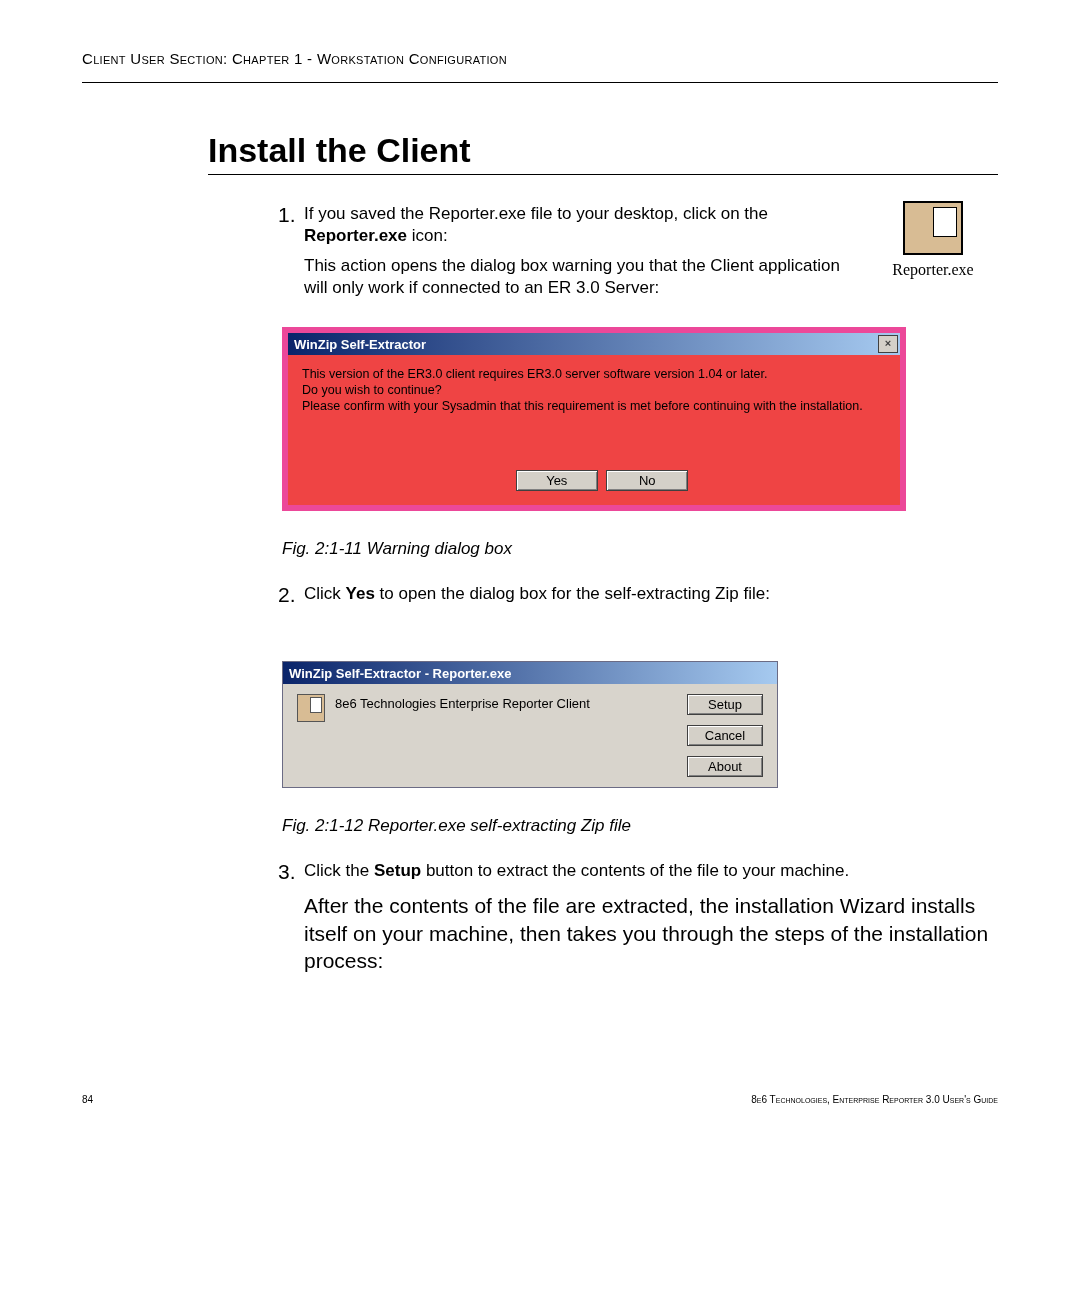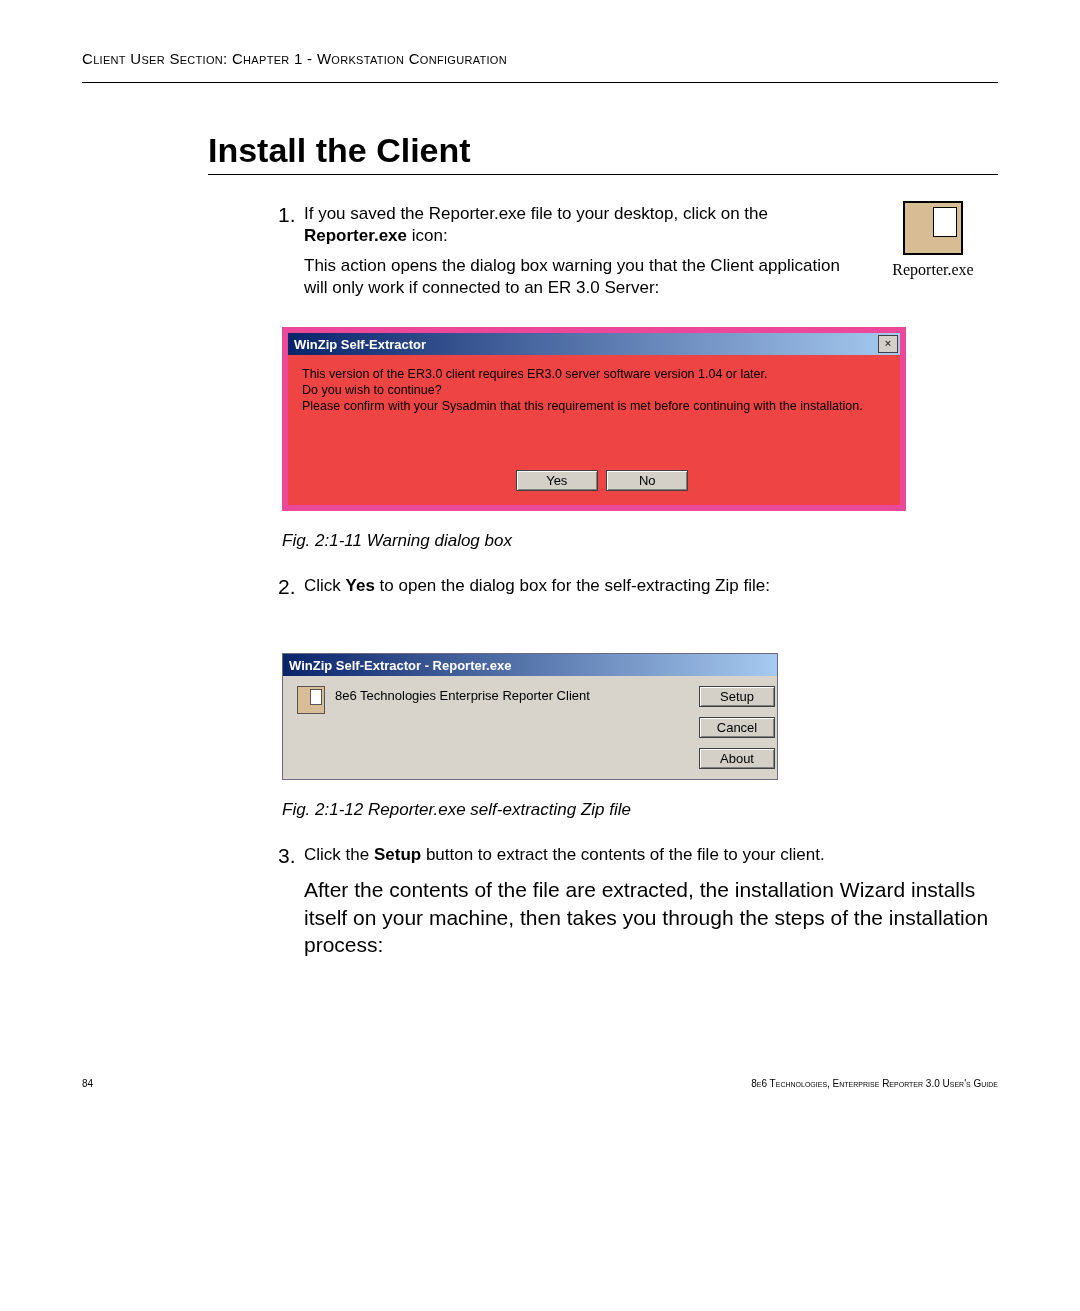--- a/index.html
+++ b/index.html
@@ -70,21 +70,21 @@
     background:#fff;
     border:1px solid #000;
   }
   .icon-cap {
     font-family: "Times New Roman", serif;
     font-size: 16px;
   }
   .fig-cap {
     font-style: italic;
     font-size: 17px;
-    margin: 20px 0 24px 4px;
+    margin: 28px 0 24px 4px;
   }
   .para {
     font-size: 21px;
     line-height: 1.3;
     margin: 0 0 10px 26px;
   }
   
   .dlg1 {
     margin-left: 4px;
     width: 612px;
@@ -150,21 +150,21 @@
     color:#fff;
     height:22px;
     padding:0 6px;
     font-size:13px;
     font-weight:bold;
     display:flex;
     align-items:center;
   }
   .dlg2 .row {
     display:flex;
-    padding: 10px 0 0 14px;
+    padding: 10px 12px 0 14px;
     align-items:flex-start;
   }
   .dlg2 .mini-icon {
     width:26px;height:26px;
     border:1px solid #555;
     background:#d8bc94;
     margin-right:10px;
     flex-shrink:0;
     position:relative;
   }
@@ -255,21 +255,21 @@
           <span class="winbtn">Cancel</span>
           <span class="winbtn">About</span>
         </div>
       </div>
     </div>
     <div class="fig-cap">Fig. 2:1-12  Reporter.exe self-extracting Zip file</div>
 
     <div class="step">
       <div class="num">3.</div>
       <div class="txt">
-        <p><span>Click the </span><b>Setup</b><span> button to extract the contents of the file to your client.</span></p>
+        <p><span>Click the </span><b>Setup</b><span> button to extract the contents of the file to your machine.</span></p>
       </div>
     </div>
     <p class="para">After the contents of the file are extracted, the installation Wizard installs itself on your machine, then takes you through the steps of the installation process:</p>
 
   </div>
 
   <div class="footer">
     <span>84</span>
     <span>8e6 Technologies, Enterprise Reporter 3.0 User's Guide</span>
   </div>

